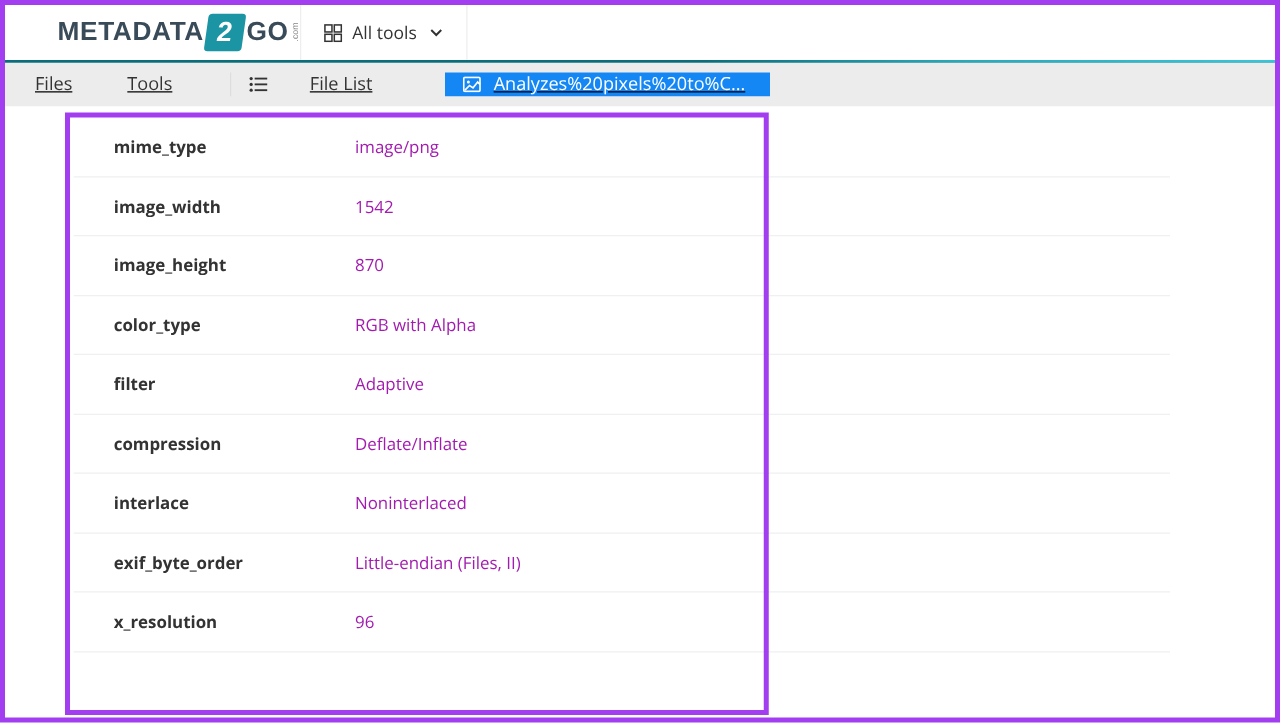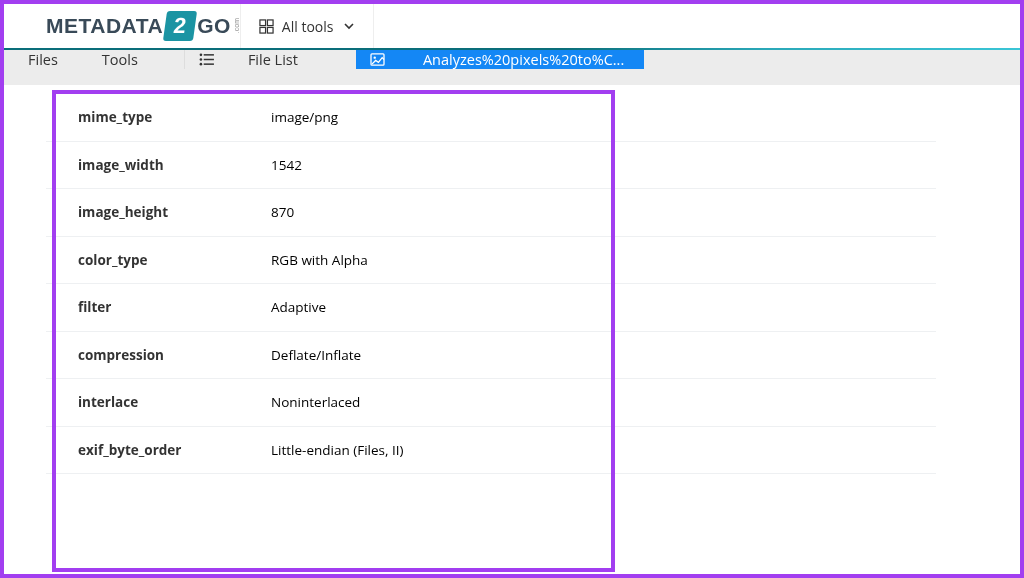--- a/index.html
+++ b/index.html
@@ -72,23 +72,24 @@
       font-size: 14px;
       color: #333;
       cursor: pointer;
       height: 100%;
     }
     .tools-dropdown svg.grid-icon { margin-right: 8px; }
     .tools-dropdown svg.chevron { margin-left: 10px; }
 
     .tabbar {
       display: flex;
-      align-items: flex-start;
+      align-items: center;
       height: 35px;
       background: #ececec;
+      text-decoration: underline;
     }
     .tab {
       display: flex;
       align-items: center;
       padding: 0 16px;
       font-size: 14.5px;
       color: #333;
       cursor: pointer;
     }
     .tab.files { padding-left: 24px; padding-right: 18px; }
@@ -96,21 +97,20 @@
     .tab.filelist {
       border-left: 1px solid #ddd;
       padding-left: 14px;
       padding-right: 58px;
     }
     .tab.filelist .list-icon { margin-right: 34px; color: #333; }
     .tab.active {
       background: #1487f5;
       color: #fff;
       padding: 0 20px 0 14px;
-      gap: 28px;
     }
     .tab.active .img-icon { margin-right: 10px; }
 
     .content {
       background: #fff;
       padding: 0;
       position: absolute;
       top: 83px;
       left: 4px;
       right: 4px;
@@ -122,39 +122,39 @@
       top: 3px;
       left: 44px;
       width: 563px;
       height: 482px;
       pointer-events: none;
       z-index: 10;
     }
     .meta-table {
       position: absolute;
       top: 7px;
-      left: 38px;
+      left: 51px;
       right: 80px;
       background: #fff;
     }
     .meta-row {
       display: flex;
       align-items: center;
       height: 47.5px;
       border-bottom: 1px solid #eef0f2;
       font-size: 13.5px;
     }
     .meta-key {
       width: 223px;
       padding-left: 32px;
       font-weight: 700;
       color: #333;
     }
     .meta-value {
-      color: #000000;
+      color: #a21caf;
       padding-left: 2px;
     }
   </style>
 </head>
 <body>
 
 <div class="topbar">
   <div class="logo">
     <span>METADATA</span>
     <span class="logo-2">2</span>
@@ -231,15 +231,19 @@
         <div class="meta-value">Deflate/Inflate</div>
       </div>
       <div class="meta-row">
         <div class="meta-key">interlace</div>
         <div class="meta-value">Noninterlaced</div>
       </div>
       <div class="meta-row">
         <div class="meta-key">exif_byte_order</div>
         <div class="meta-value">Little-endian (Files, II)</div>
       </div>
+      <div class="meta-row">
+        <div class="meta-key">x_resolution</div>
+        <div class="meta-value">96</div>
+      </div>
     </div>
   <div class="highlight-border"></div>
 </div>
 
 </body></html>

